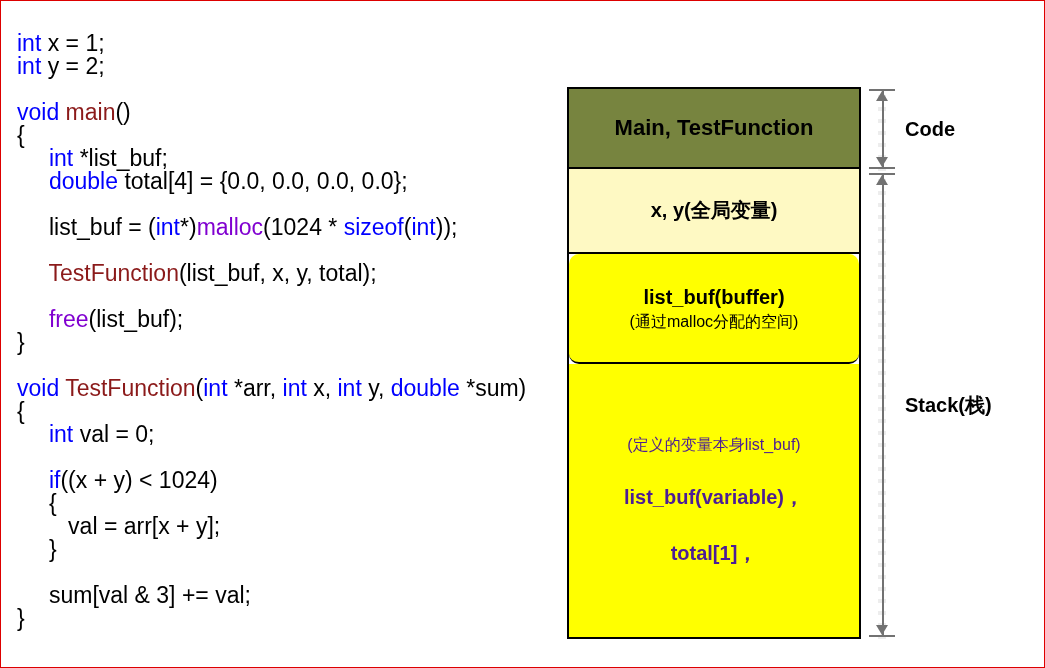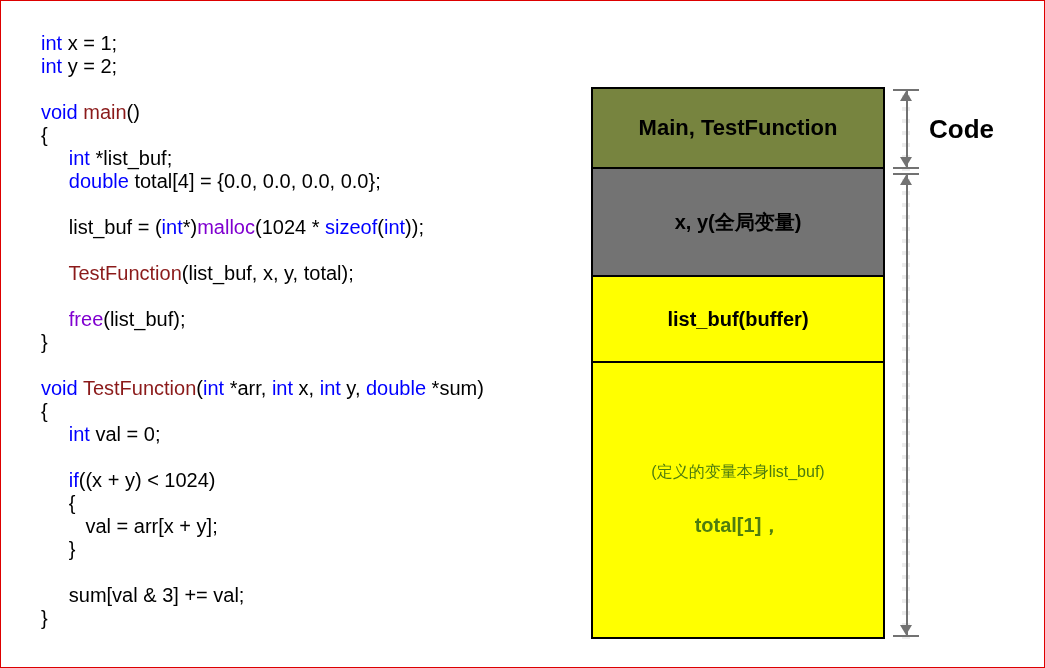--- a/index.html
+++ b/index.html
@@ -14,24 +14,23 @@
     position: relative;
     box-sizing: border-box;
     border: 1.5px solid #d00;
     padding: 8px 16px;
     display: flex;
     flex-direction: row;
   }
   
   .code-col {
     flex: 0 0 540px;
-    font-size: 20px;
+    font-size: 23px;
     line-height: 23px;
     white-space: pre;
-    margin-left: 24px;
   }
   .tok-kw     { color: #0000ff; }
   .tok-func   { color: #8b1a1a; }   
   .tok-lib    { color: #8000d0; }
   
   .diag-col {
     flex: 1;
     display: flex;
     flex-direction: row;
     align-items: stretch;
@@ -49,23 +48,23 @@
     display: flex;
     flex-direction: column;
     align-items: center;
     justify-content: center;
     text-align: center;
     padding: 4px 6px;
     box-sizing: border-box;
   }
   .mem-box:last-child { border-bottom: none; }
   .mem-code   { background: #77843f; color: #000; height: 80px; }
-  .mem-static { background: #737373; color: #000; height: 108px; }
-  .mem-heap   { background: #ffff00; color: #000; height: 86px; }
-  .mem-stack-b{ background: #ffff00; color: #4d7c0f; flex: 1; gap: 29px; }
+  .mem-static { background: #fef9c3; color: #000; height: 85px; }
+  .mem-heap   { background: #ffff00; color: #000; height: 110px; border-radius: 10px; }
+  .mem-stack-b{ background: #ffff00; color: #4c1d95; flex: 1; gap: 29px; }
   .big        { font-size: 22px; font-weight: bold; line-height: 1.35; }
   .mid        { font-size: 20px; font-weight: bold; line-height: 1.35; }
   .small      { font-size: 16px; line-height: 1.35; }
   
   .label-col {
     flex: 1;
     display: flex;
     flex-direction: column;
     padding-left: 8px;
   }
@@ -120,21 +119,21 @@
     border-right: 6px solid transparent;
     border-bottom: 10px solid #000;
   }
   .bracket .arrow-dn {
     bottom: 4px;
     border-left: 6px solid transparent;
     border-right: 6px solid transparent;
     border-top: 10px solid #000;
   }
   .label-text {
-    font-size: 26px;
+    font-size: 20px;
     font-weight: bold;
     padding-left: 10px;
   }
   .bg-stripes {
     position: absolute;
     right: 2px; top: 2px; bottom: 2px;
     width: 185px;
     background: repeating-linear-gradient(
       0deg, #ececec 0 28px, #ffffff 28px 56px
     );
@@ -179,38 +178,41 @@
   <div class="diag-col">
     <div class="mem-stack">
       <div class="mem-box mem-code">
         <div class="big">Main, TestFunction</div>
       </div>
       <div class="mem-box mem-static">
         <div class="mid">x, y(全局变量)</div>
       </div>
       <div class="mem-box mem-heap">
         <div class="mid">list_buf(buffer)</div>
+        <div class="small">(通过malloc分配的空间)</div>
       </div>
       <div class="mem-box mem-stack-b">
         <div class="small">(定义的变量本身list_buf)</div>
+        <div class="mid">list_buf(variable)，</div>
         <div class="mid">total[1]，</div>
       </div>
     </div>
 
     <div class="label-col">
       <div class="label-slot l-code">
         <div class="bracket">
           <div class="stem"></div>
             <div class="arrow-up"></div>
             <div class="arrow-dn"></div>
         </div>
         <div class="label-text">Code</div>
       </div>
       <div class="label-slot l-stack">
         <div class="bracket">
           <div class="stem"></div>
             <div class="arrow-up"></div>
             <div class="arrow-dn"></div>
         </div>
+        <div class="label-text">Stack(栈)</div>
       </div>
     </div>
   </div>
 </div>
 
 </body></html>

